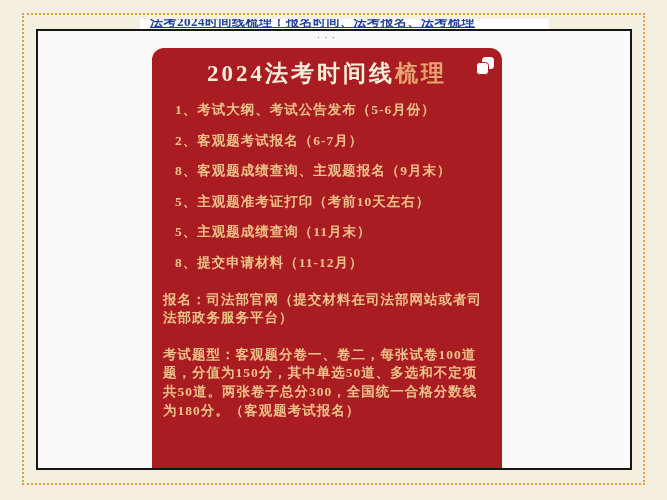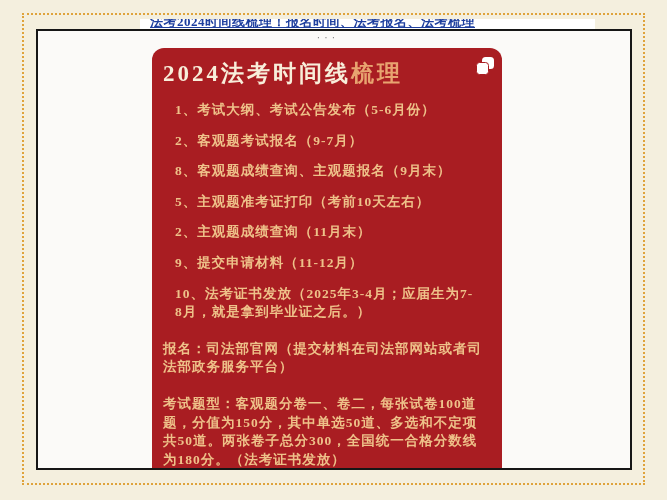--- a/index.html
+++ b/index.html
@@ -18,21 +18,21 @@
   .stage{position:absolute;inset:0;}
 
   
   .frame{
     position:absolute;left:22px;top:13px;width:619px;height:468px;
     border:2px dotted #dfa33c;
   }
 
   
   .toplink-strip{
-    position:absolute;left:140px;top:19px;width:455px;height:10px;
+    position:absolute;left:140px;top:19px;width:409px;height:10px;
     background:#ffffff;overflow:hidden;
   }
   .toplink-strip a{
     display:block;margin-top:-6px;padding-left:10px;
     font-family:"Liberation Serif","DejaVu Serif",serif;
     font-size:13px;font-weight:bold;letter-spacing:0.5px;white-space:nowrap;
     color:#1e3f9f;text-decoration:underline;
   }
 
   
@@ -48,21 +48,21 @@
 
   
   .card{
     position:absolute;left:114px;top:17px;width:350px;height:500px;
     background:#a91d22;border-radius:12px;
     font-family:"Liberation Serif","DejaVu Serif",serif;
     color:#eec189;font-weight:bold;
     box-sizing:border-box;padding:8px 11px 10px 11px;
   }
   .card-title{
-    text-align:left;font-size:23px;letter-spacing:3px;
+    text-align:center;font-size:23px;letter-spacing:3px;
     margin:2px 0 10px 0;white-space:nowrap;
   }
   .card-title .t-main{color:#f8eeda;}
   .card-title .t-accent{color:#e8a470;}
 
   .copy-icon{
     position:absolute;top:9px;right:8px;width:18px;height:18px;cursor:pointer;
   }
   .copy-icon .back{
     position:absolute;top:0;right:0;width:12px;height:12px;
@@ -99,29 +99,28 @@
         <span class="t-main">2024法考时间线</span><span class="t-accent">梳理</span>
       </div>
 
       <div class="copy-icon">
         <span class="back"></span>
         <span class="front"></span>
       </div>
 
       <div class="card-body">
         <div class="item">1、考试大纲、考试公告发布（5-6月份）</div>
-        <div class="item">2、客观题考试报名（9-7月）</div>
+        <div class="item">2、客观题考试报名（6-7月）</div>
         <div class="item">8、客观题成绩查询、主观题报名（9月末）</div>
         <div class="item">5、主观题准考证打印（考前10天左右）</div>
-        <div class="item">2、主观题成绩查询（11月末）</div>
-        <div class="item">9、提交申请材料（11-12月）</div>
-        <div class="item">10、法考证书发放（2025年3-4月；应届生为7-8月，就是拿到毕业证之后。）</div>
+        <div class="item">5、主观题成绩查询（11月末）</div>
+        <div class="item">8、提交申请材料（11-12月）</div>
 
         <p class="para">报名：司法部官网（提交材料在司法部网站或者司法部政务服务平台）</p>
 
-        <p class="para"><span>考试题型：</span><span class="uline">客观题</span><span>分卷一、卷二，每张试卷100道题，分值为150分，其中单选50道、多选和不定项共50道。两张卷子总分300，全国统一合格分数线为180分。（法考证书发放）</span></p>
+        <p class="para"><span>考试题型：</span><span class="uline">客观题</span><span>分卷一、卷二，每张试卷100道题，分值为150分，其中单选50道、多选和不定项共50道。两张卷子总分300，全国统一合格分数线为180分。（客观题考试报名）</span></p>
 
         <p class="para"></p>
       </div>
 
     </div>
   </div>
 </div>
 
 </body></html>

